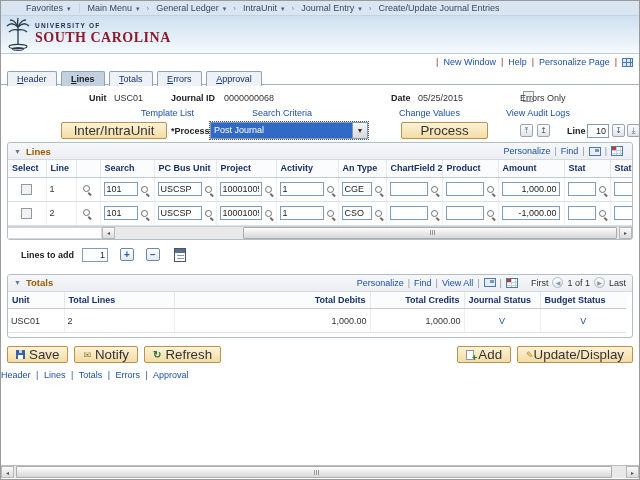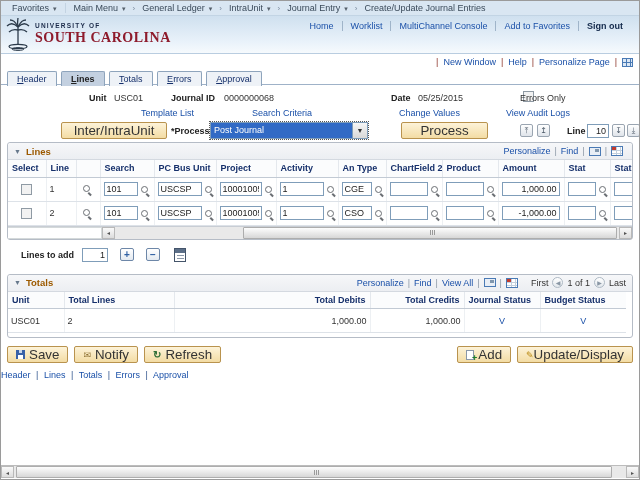--- a/index.html
+++ b/index.html
@@ -1,21 +1,21 @@
 <!DOCTYPE html>
 <html><head>
 <meta charset="utf-8">
 <style>
   html,body{margin:0;padding:0;background:#fff;}
   *{box-sizing:border-box;}
   .screen{position:relative;width:640px;height:480px;background:#fff;overflow:hidden;
           font-family:"Liberation Sans","DejaVu Sans",sans-serif;font-size:9px;color:#333;
           border:1px solid #9a9a9a;}
   
-  .crumbbar{height:15px;background:#d9e6f2;border-bottom:1px solid #c2d4e4;display:flex;align-items:center;padding:0 5px;color:#3a4a5a;}
+  .crumbbar{height:15px;background:#d9e6f2;border-bottom:1px solid #c2d4e4;display:flex;align-items:center;padding:0 19px;color:#3a4a5a;}
   .crumb{padding:0 6px;cursor:default;white-space:nowrap;}
   .crumb.dd::after{content:"▾";font-size:7px;color:#55606b;margin-left:4px;}
   .crumb-sep{color:#7d8da0;font-size:8px;padding:0 1px;}
   .crumb-div{width:1px;height:10px;background:#c3d3e2;margin:0 2px;}
   
   .headerbar{position:relative;height:38px;background:linear-gradient(#cfe0ef,#e9f2fa 70%,#f6fafd);border-bottom:1px solid #b9cde0;}
   .logo{position:absolute;left:4px;top:1px;display:flex;align-items:center;}
   .logo-text{margin-left:4px;line-height:1;}
   .logo-l1{font-size:6.5px;font-weight:bold;letter-spacing:1.2px;color:#1c2b4a;margin-bottom:1px;}
   .logo-l2{font-family:"Liberation Serif","DejaVu Serif",serif;font-size:14px;font-weight:bold;color:#8e1b2c;letter-spacing:.5px;}
@@ -159,31 +159,20 @@
           <path d="M13 13 C 9 12, 6 13, 4 15"></path>
           <path d="M13 13 C 17 12, 20 13, 22 15"></path>
         </g>
         <ellipse cx="13" cy="29.5" rx="9" ry="2.2" fill="none" stroke="#2b3a4a" stroke-width="1.2"></ellipse>
         <ellipse cx="13" cy="32" rx="6" ry="1.4" fill="none" stroke="#2b3a4a" stroke-width="1"></ellipse>
       </svg>
       <div class="logo-text">
         <div class="logo-l1">UNIVERSITY OF</div>
         <div class="logo-l2">SOUTH CAROLINA</div>
       </div>
-    </div>
-    <div class="toplinks">
-      <a href="#">Home</a>
-      <span class="tl-div"></span>
-      <a href="#">Worklist</a>
-      <span class="tl-div"></span>
-      <a href="#">MultiChannel Console</a>
-      <span class="tl-div"></span>
-      <a href="#">Add to Favorites</a>
-      <span class="tl-div"></span>
-      <a href="#" class="signout">Sign out</a>
     </div>
   </div>
 
   <div class="pagebar">
     <span class="pb-sep">|</span>
     <a href="#">New Window</a>
     <span class="pb-sep">|</span>
     <a href="#">Help</a>
     <span class="pb-sep">|</span>
     <a href="#">Personalize Page</a>

